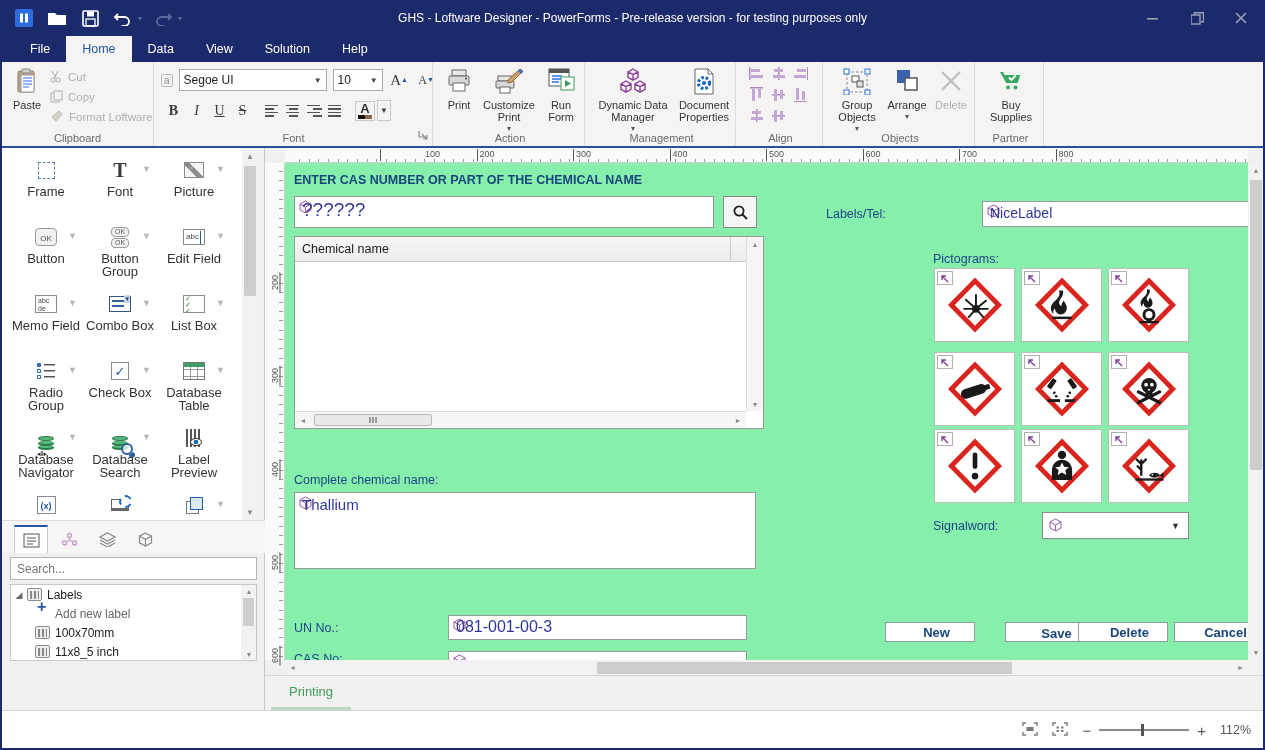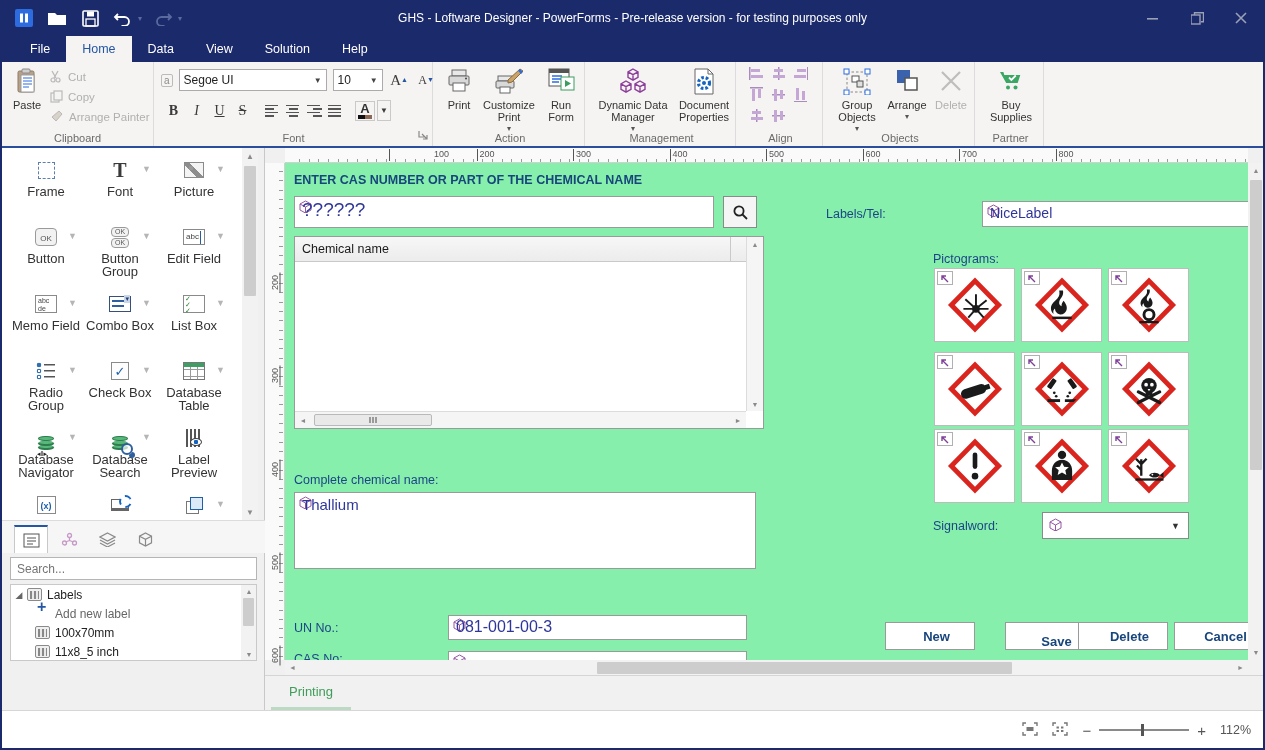--- a/index.html
+++ b/index.html
@@ -159,21 +159,21 @@
   .dbt-vscroll { position:absolute; right:0; top:0; width:17px; height:174px; background:#f5f5f5; border-left:1px solid #dcdcdc; }
   .dbt-hscroll { position:absolute; left:0; bottom:0; width:451px; height:17px; background:#f5f5f5; border-top:1px solid #dcdcdc; }
   .dbt-hthumb { position:absolute; left:19px; top:2px; width:118px; height:12px; background:#e9e9e9; border:1px solid #b9b9b9; border-radius:2px;
                 display:flex; align-items:center; justify-content:center; gap:1.5px; }
   .dbt-hthumb i { width:1.5px; height:6px; background:#9a9a9a; }
 
   .pg-cell { position:absolute; width:81px; height:74px; background:#fff; border:1px solid #bcbcbc;
              display:flex; align-items:center; justify-content:center; }
   .pg-corner { position:absolute; top:2px; left:2px; width:16px; height:14px; border:1px solid #b0b0b0; background:#fff; }
 
-  .form-btn { position:absolute; top:459px; width:90px; height:28px; background:#fff; border:1px solid #9a9a9a;
+  .form-btn { position:absolute; top:459px; width:90px; height:20px; background:#fff; border:1px solid #9a9a9a;
               display:flex; align-items:center; justify-content:center; font-size:13px; font-weight:bold; color:#17457c;padding-left:13px; }
   .form-btn:nth-of-type(1) { left:600px; } .form-btn:nth-of-type(2) { left:720px;align-items:flex-end; }
   .form-btn:nth-of-type(3) { left:793px; } .form-btn:nth-of-type(4) { left:889px; }
 
   .signal-combo { position:absolute; left:757px; top:349px; width:147px; height:27px; border:1px solid #8a8a8a; background:#fff; }
   .signal-combo .drop { position:absolute; right:8px; top:8px; font-size:9px; color:#333; }
 
   .vscroll { position:absolute; left:1246px; top:163px; width:15px; height:497px; background:#f2f2f2; }
   .vscroll .sb-thumb { top:17px; height:290px; left:1.5px; }
   .hscroll { position:absolute; left:283px; top:660px; width:963px; height:15px; background:#f2f2f2; }
@@ -311,21 +311,21 @@
         <svg width="13" height="13">
             <rect x="1" y="3" width="8" height="9" fill="none" stroke="#b9b9b9" stroke-width="1.2"></rect>
             <rect x="4" y="1" width="8" height="9" fill="#f5f4f2" stroke="#b9b9b9" stroke-width="1.2"></rect>
           </svg>
         <span>Copy</span>
       </div>
       <div class="smallrow disabled" style="left:48px;top:48px;">
         <svg width="14" height="13">
             <path d="M2 7l7-6 3 3-6 7z" fill="#d9d2c8" stroke="#b9b9b9"></path>
           </svg>
-        <span>Arrange Painter</span>
+        <span>Format Loftware</span>
       </div>
       <div class="rgroup-title">Clipboard</div>
     </div>
 
     <div class="rgroup" style="left:153px;width:278px;">
       <div class="smallrow" style="left:6px;top:7px;gap:6px;">
         <span style="color:#8a8a8a;font-size:10px;border:1px solid #bbb;padding:0 2px;border-radius:2px;">a</span>
         <div class="combo" style="width:148px;">
           <span>Segoe UI</span>
             <span class="drop">▼</span>
@@ -790,21 +790,21 @@
         <div class="sb-thumb" style="top:13px;height:28px;left:2px;width:11px;"></div>
         <div class="sb-arrow" style="position:absolute;bottom:0;height:12px;font-size:7px;">▼</div>
       </div>
     </div>
   </div>
   <div class="panel-filler"></div>
 
   <div class="corner-tl"></div>
   <div class="ruler-h ruler">
 
-  <span class="rn" style="left: 104px; padding-left: 44px;">100</span>
+  <span class="rn" style="left: 95px; padding-left: 44px;">100</span>
       <span class="rn" style="left: 191.5px;">200</span>
       <span class="rn" style="left: 288px;">300</span>
       <span class="rn" style="left: 384.5px;">400</span>
       <span class="rn" style="left: 481px;">500</span>
       <span class="rn" style="left: 577.5px;">600</span>
       <span class="rn" style="left: 674px;">700</span>
       <span class="rn" style="left: 770.5px;">800</span>
     </div>
   <div class="ruler-v ruler">
 

